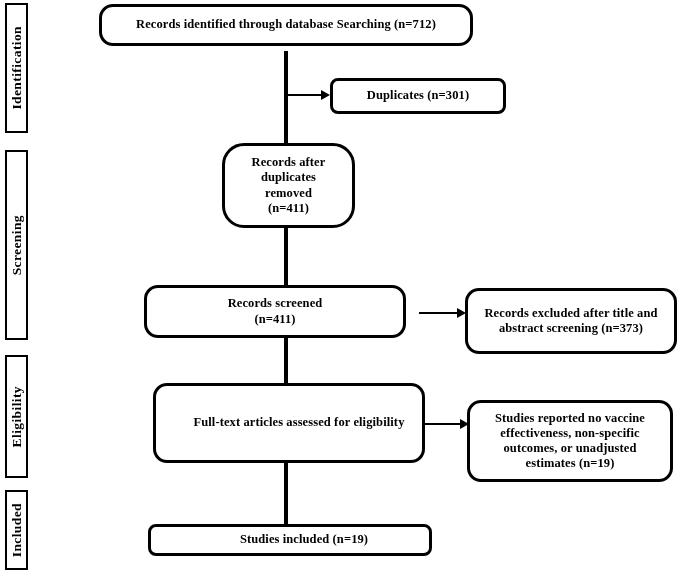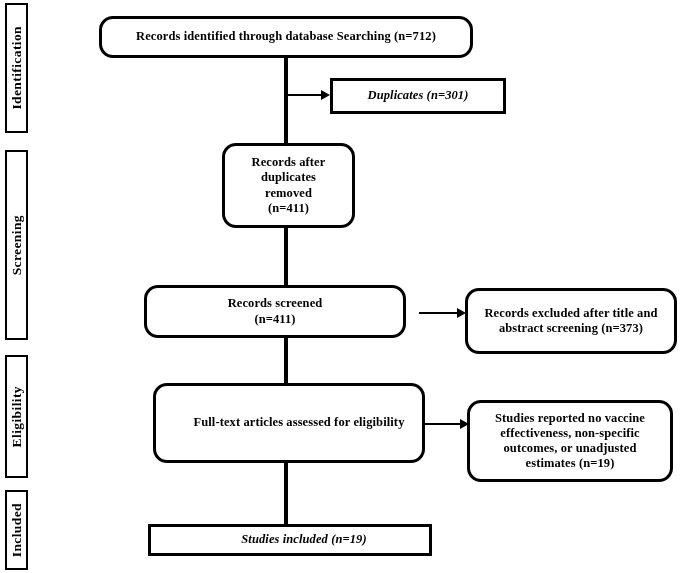--- a/index.html
+++ b/index.html
@@ -55,22 +55,21 @@
     padding: 2px 8px;
     z-index: 5;
   }
   .node .node-text {
     font-weight: bold;
     font-size: 12.5px;
     line-height: 1.22;
     letter-spacing: 0.1px;
   }
   .node.small-radius {
-    border-radius: 0;
-    font-style: italic;
+    border-radius: 8px;
   }
   .node.side {
     border-width: 3px;
   }
 
   
   .trunk {
     position: absolute;
     background: #000000;
     z-index: 1;
@@ -122,29 +121,29 @@
   <div class="arrow-line" style="left:419px; top:312px; width:40px;"></div>
   <div class="arrow-head" style="left:457px; top:308px;"></div>
 
   <div class="trunk" style="left:284px; top:336px; width:4px; height:50px;"></div>
 
   <div class="arrow-line" style="left:424px; top:423px; width:38px;"></div>
   <div class="arrow-head" style="left:460px; top:419px;"></div>
 
   <div class="trunk" style="left:284px; top:461px; width:4px; height:65px;"></div>
 
-  <div class="node" style="left:99px; top:16px; width:374px; height:42px;">
+  <div class="node" style="left:99px; top:4px; width:374px; height:42px;">
     <div class="node-text">Records identified through database Searching (n=712)</div>
   </div>
 
   <div class="node small-radius" style="left:330px; top:78px; width:176px; height:36px;">
     <div class="node-text">Duplicates (n=301)</div>
   </div>
 
-  <div class="node" style="left:222px; top:143px; width:133px; height:85px;">
+  <div class="node" style="left:222px; top:143px; width:133px; height:85px;border-radius:22px;">
     <div class="node-text">
       <div>Records after</div>
       <div>duplicates</div>
       <div>removed</div>
       <div>(n=411)</div>
     </div>
   </div>
 
   <div class="node" style="left:144px; top:285px; width:262px; height:53px;">
     <div class="node-text">

